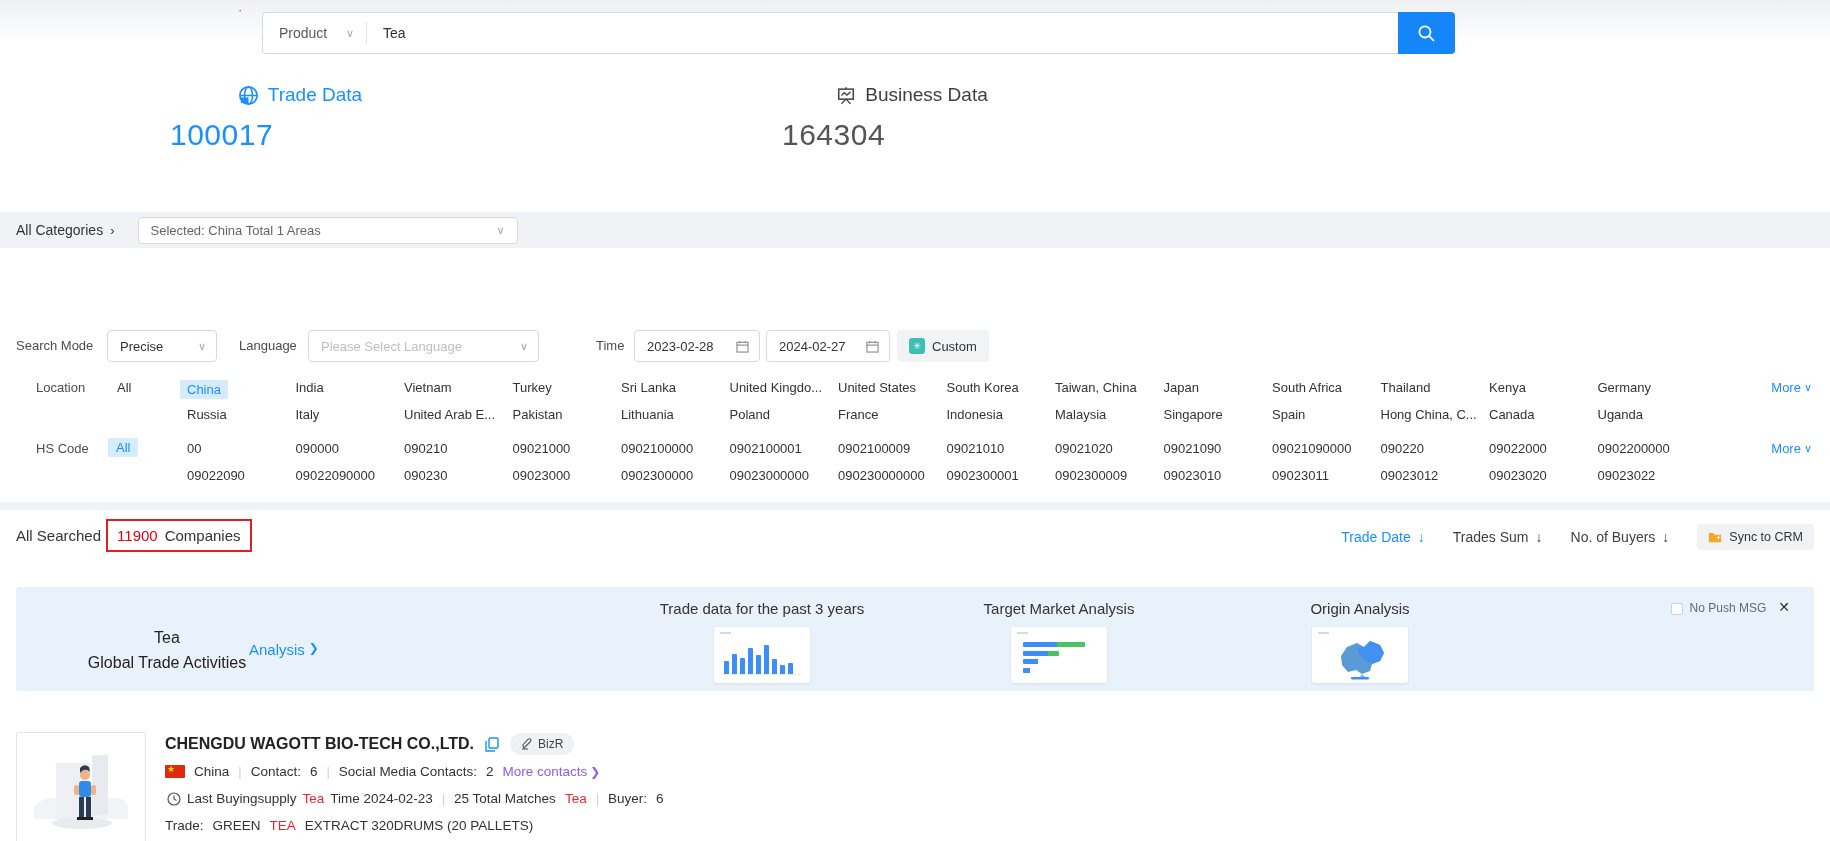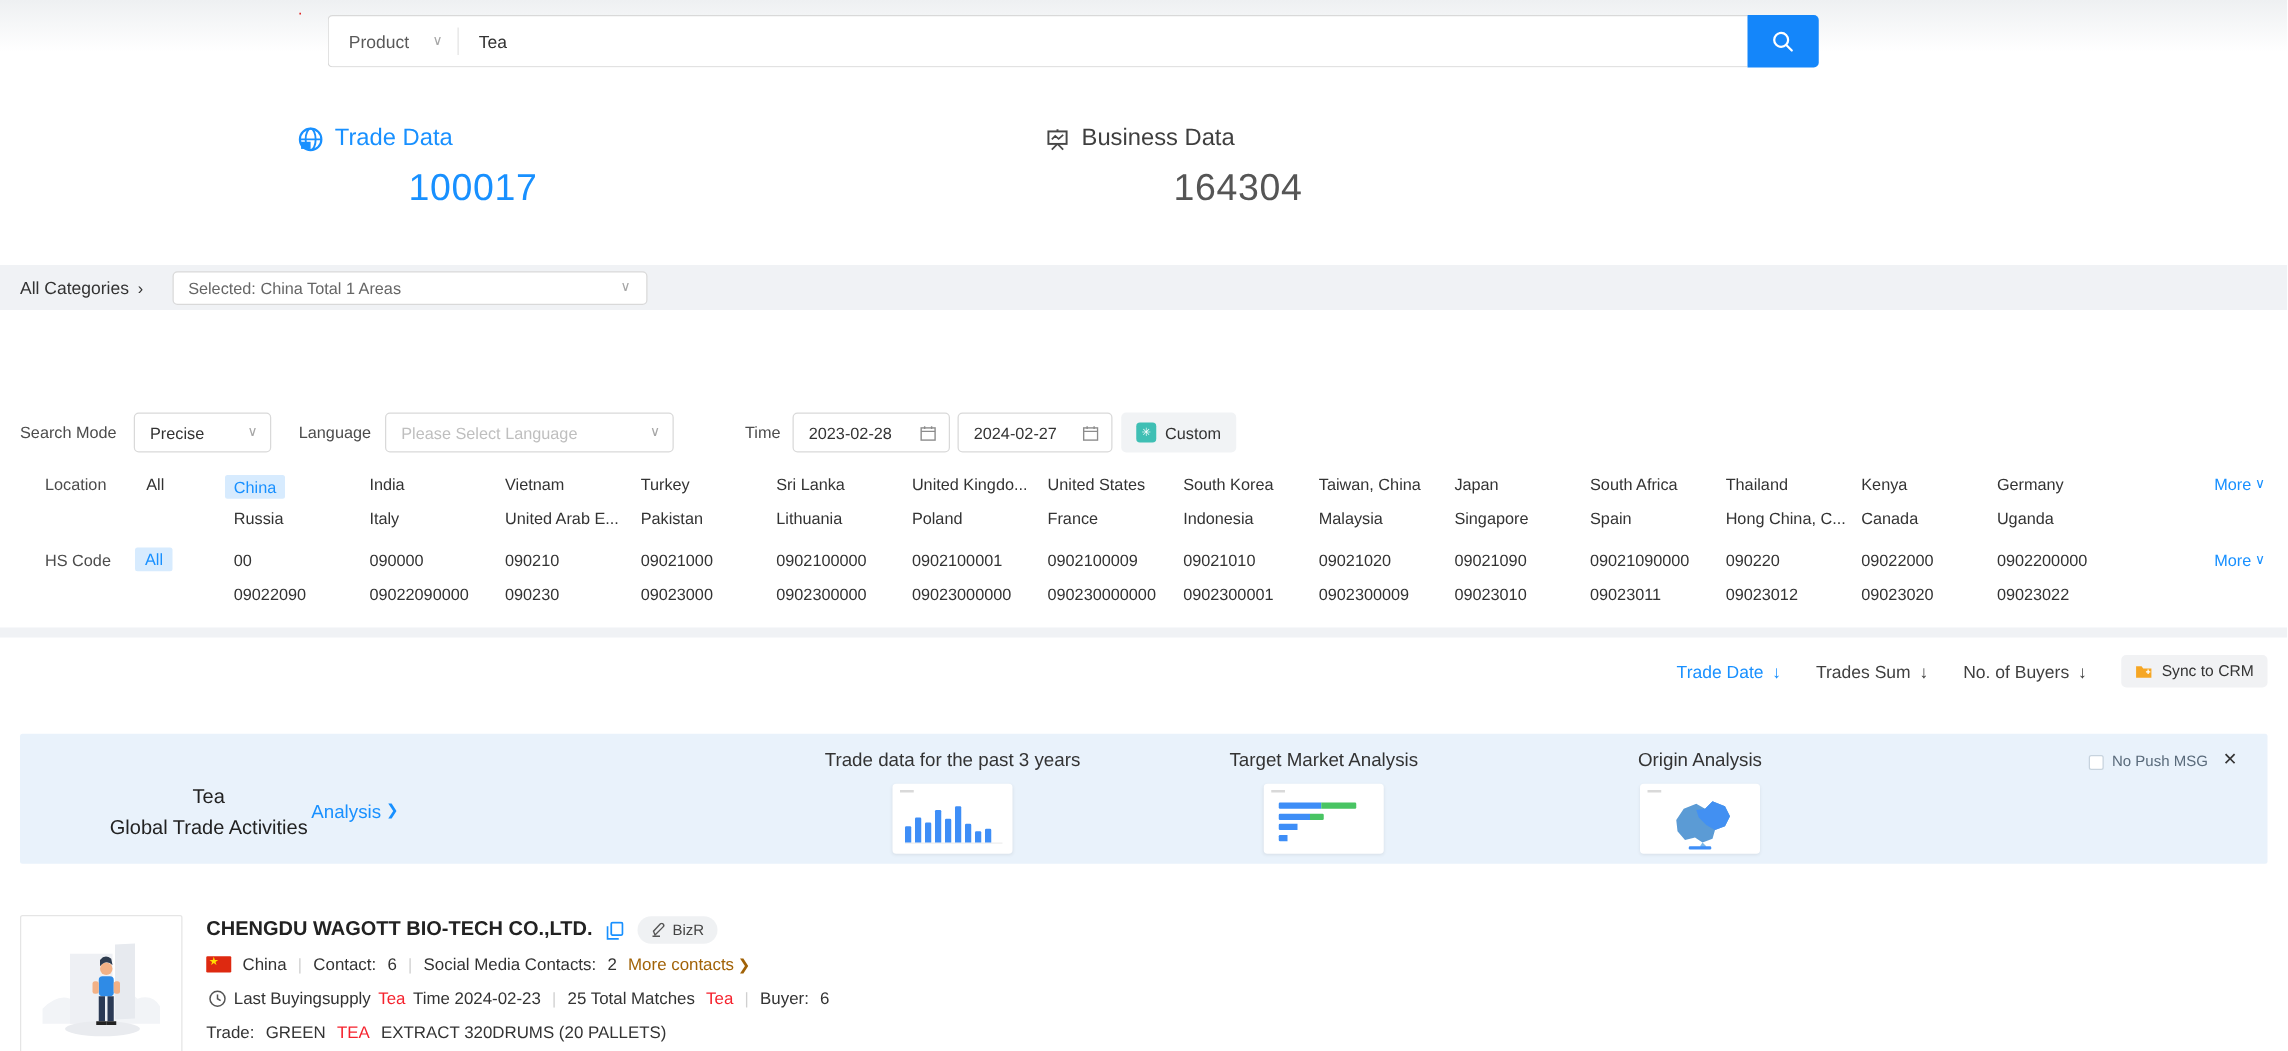--- a/index.html
+++ b/index.html
@@ -7,21 +7,21 @@
   body{font-family:"Liberation Sans","DejaVu Sans",sans-serif;background:#fff;color:#333;font-size:13px}
   .page{position:relative;width:1830px;height:841px;overflow:hidden;background:#fff}
   .abs{position:absolute}
   .flex{display:flex;align-items:center}
   .chev{color:#a6a6a6;font-size:11px;line-height:1}
   
   .topbar{left:0;top:0;width:1830px;height:72px;background:linear-gradient(180deg,#eef0f2 0%,#ffffff 58%)}
   .searchbox{left:262px;top:12px;width:1136px;height:42px;background:#fff;border:1px solid #d9d9d9;border-right:none;border-radius:4px 0 0 4px;display:flex;align-items:center}
   .search-btn{left:1398px;top:12px;width:57px;height:42px;background:#1486fa;border-radius:0 4px 4px 0;display:flex;align-items:center;justify-content:center;cursor:pointer}
   
-  .stat{top:100px;width:260px;text-align:right}
+  .stat{top:84px;width:260px;text-align:left}
   .stat .lab{display:flex;align-items:center;justify-content:center;gap:9px;font-size:19px}
   .stat .val{margin-top:12px;font-size:30px;font-weight:400;letter-spacing:.5px}
   .stat.blue .lab,.stat.blue .val{color:#1890ff}
   .stat.dark .lab{color:#3f3f3f}
   .stat.dark .val{color:#555}
   
   .catbar{left:0;top:212px;width:1830px;height:36px;background:#f0f2f5;display:flex;align-items:center}
   .catsel{margin-left:23px;width:380px;height:27px;background:#fff;border:1px solid #d9d9d9;border-radius:4px;display:flex;align-items:center;justify-content:space-between;padding:0 12px;font-size:13px;color:#666;cursor:pointer}
   
   .tabs{left:0;top:248px;width:1830px;height:58px;border-bottom:1px solid #ebebeb;background:#fff}
@@ -72,21 +72,21 @@
   
   .cothumb{left:16px;top:732px;width:130px;height:120px;background:#fff;border:1px solid #e5e5e5;border-radius:2px;display:flex;align-items:center;justify-content:center}
   .coname-row{left:165px;top:733px;display:flex;align-items:center;gap:11px}
   .coname{font-size:16px;font-weight:700;color:#222;cursor:pointer}
   .pill{background:#eff1f3;border-radius:11px;padding:4px 11px;display:flex;align-items:center;gap:5px;font-size:12px;color:#444}
   .corow{display:flex;align-items:center;gap:9px;font-size:13.5px;color:#333}
   .sep{color:#d0d0d0;font-size:13px}
   .flag{width:20px;height:13px;background:#de2910;position:relative;border-radius:1px}
   .flag .star{position:absolute;left:2px;top:-1px;color:#ffde00;font-size:9px}
   .tea{color:#f5222d}
-  .morec{color:#a16207;cursor:pointer;display:flex;align-items:center;gap:3px}
+  .morec{color:#8b5cf6;cursor:pointer;display:flex;align-items:center;gap:3px}
 </style>
 </head>
 <body>
 
 <div class="page">
 
   <div class="abs topbar">
     <span class="abs" style="left:238px;top:2px;color:#e02020;font-size:13px">·</span>
     <div class="abs searchbox">
       <div class="flex" style="width:103px;justify-content:space-between;padding:0 12px 0 16px;color:#595959;font-size:14px;cursor:pointer">
@@ -255,20 +255,27 @@
         <span class="opt">09023022</span>
       </div>
     <div class="abs more" style="right:18px;top:8px">
       <span>More</span>
       <span class="chev">∨</span>
     </div>
   </div>
 
   <div class="abs divider"></div>
 
+  <div class="abs res-left">
+    <span style="font-size:15px">All Searched</span>
+    <div class="redbox">
+      <span style="color:#e60012;font-size:15px">11900</span>
+      <span style="font-size:15px;color:#333">Companies</span>
+    </div>
+  </div>
   <div class="abs res-right">
     <div class="sortitem active">
       <span>Trade Date</span>
       <span class="arr">↓</span>
     </div>
     <div class="sortitem">
       <span>Trades Sum</span>
       <span class="arr">↓</span>
     </div>
     <div class="sortitem">

